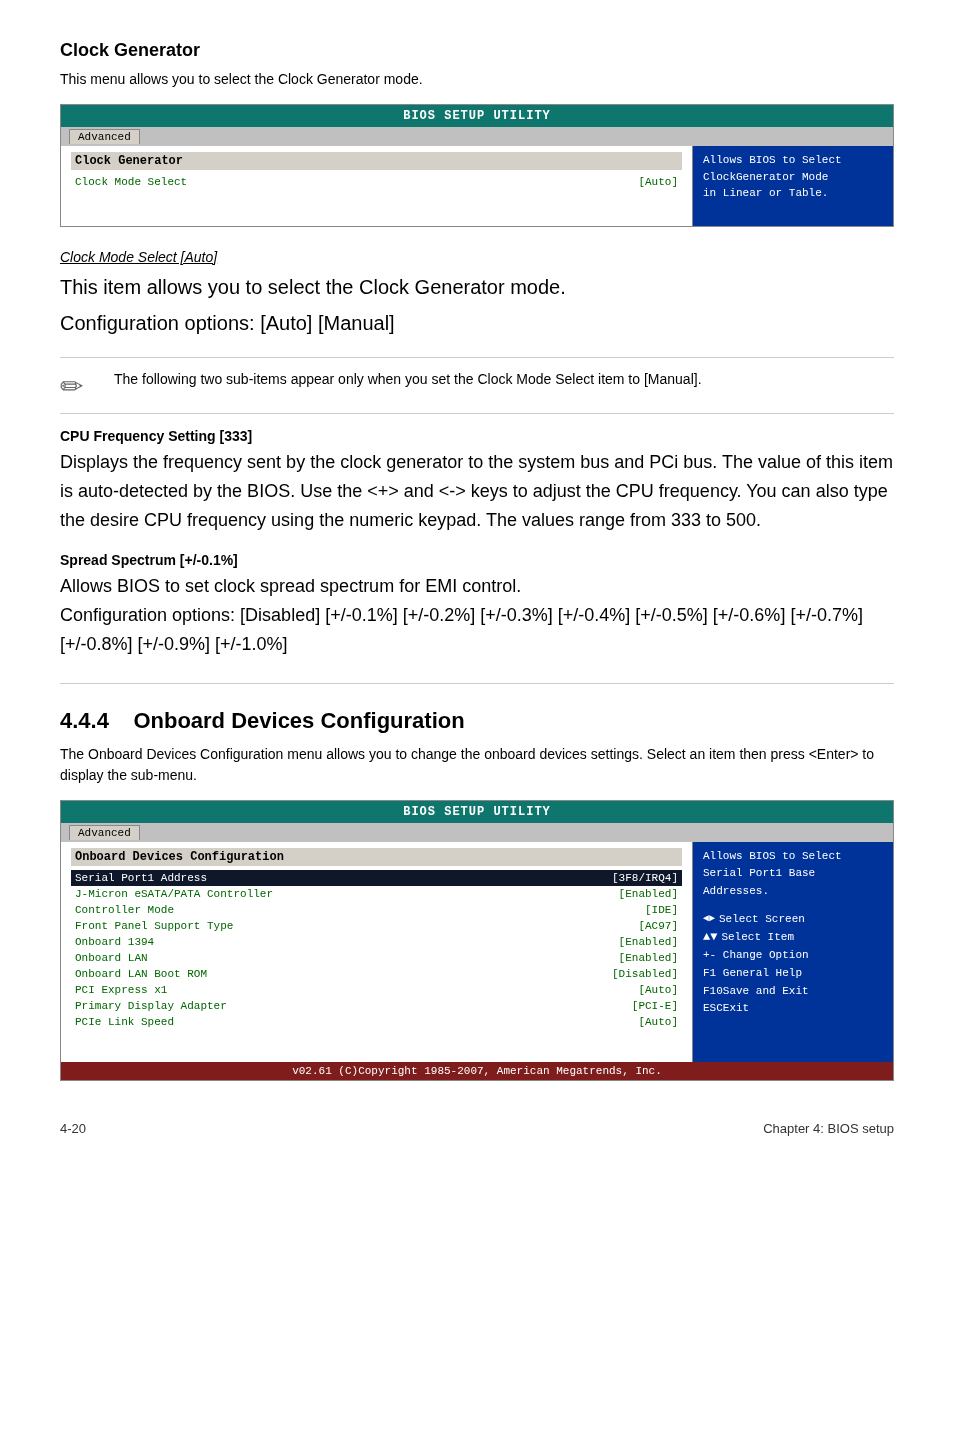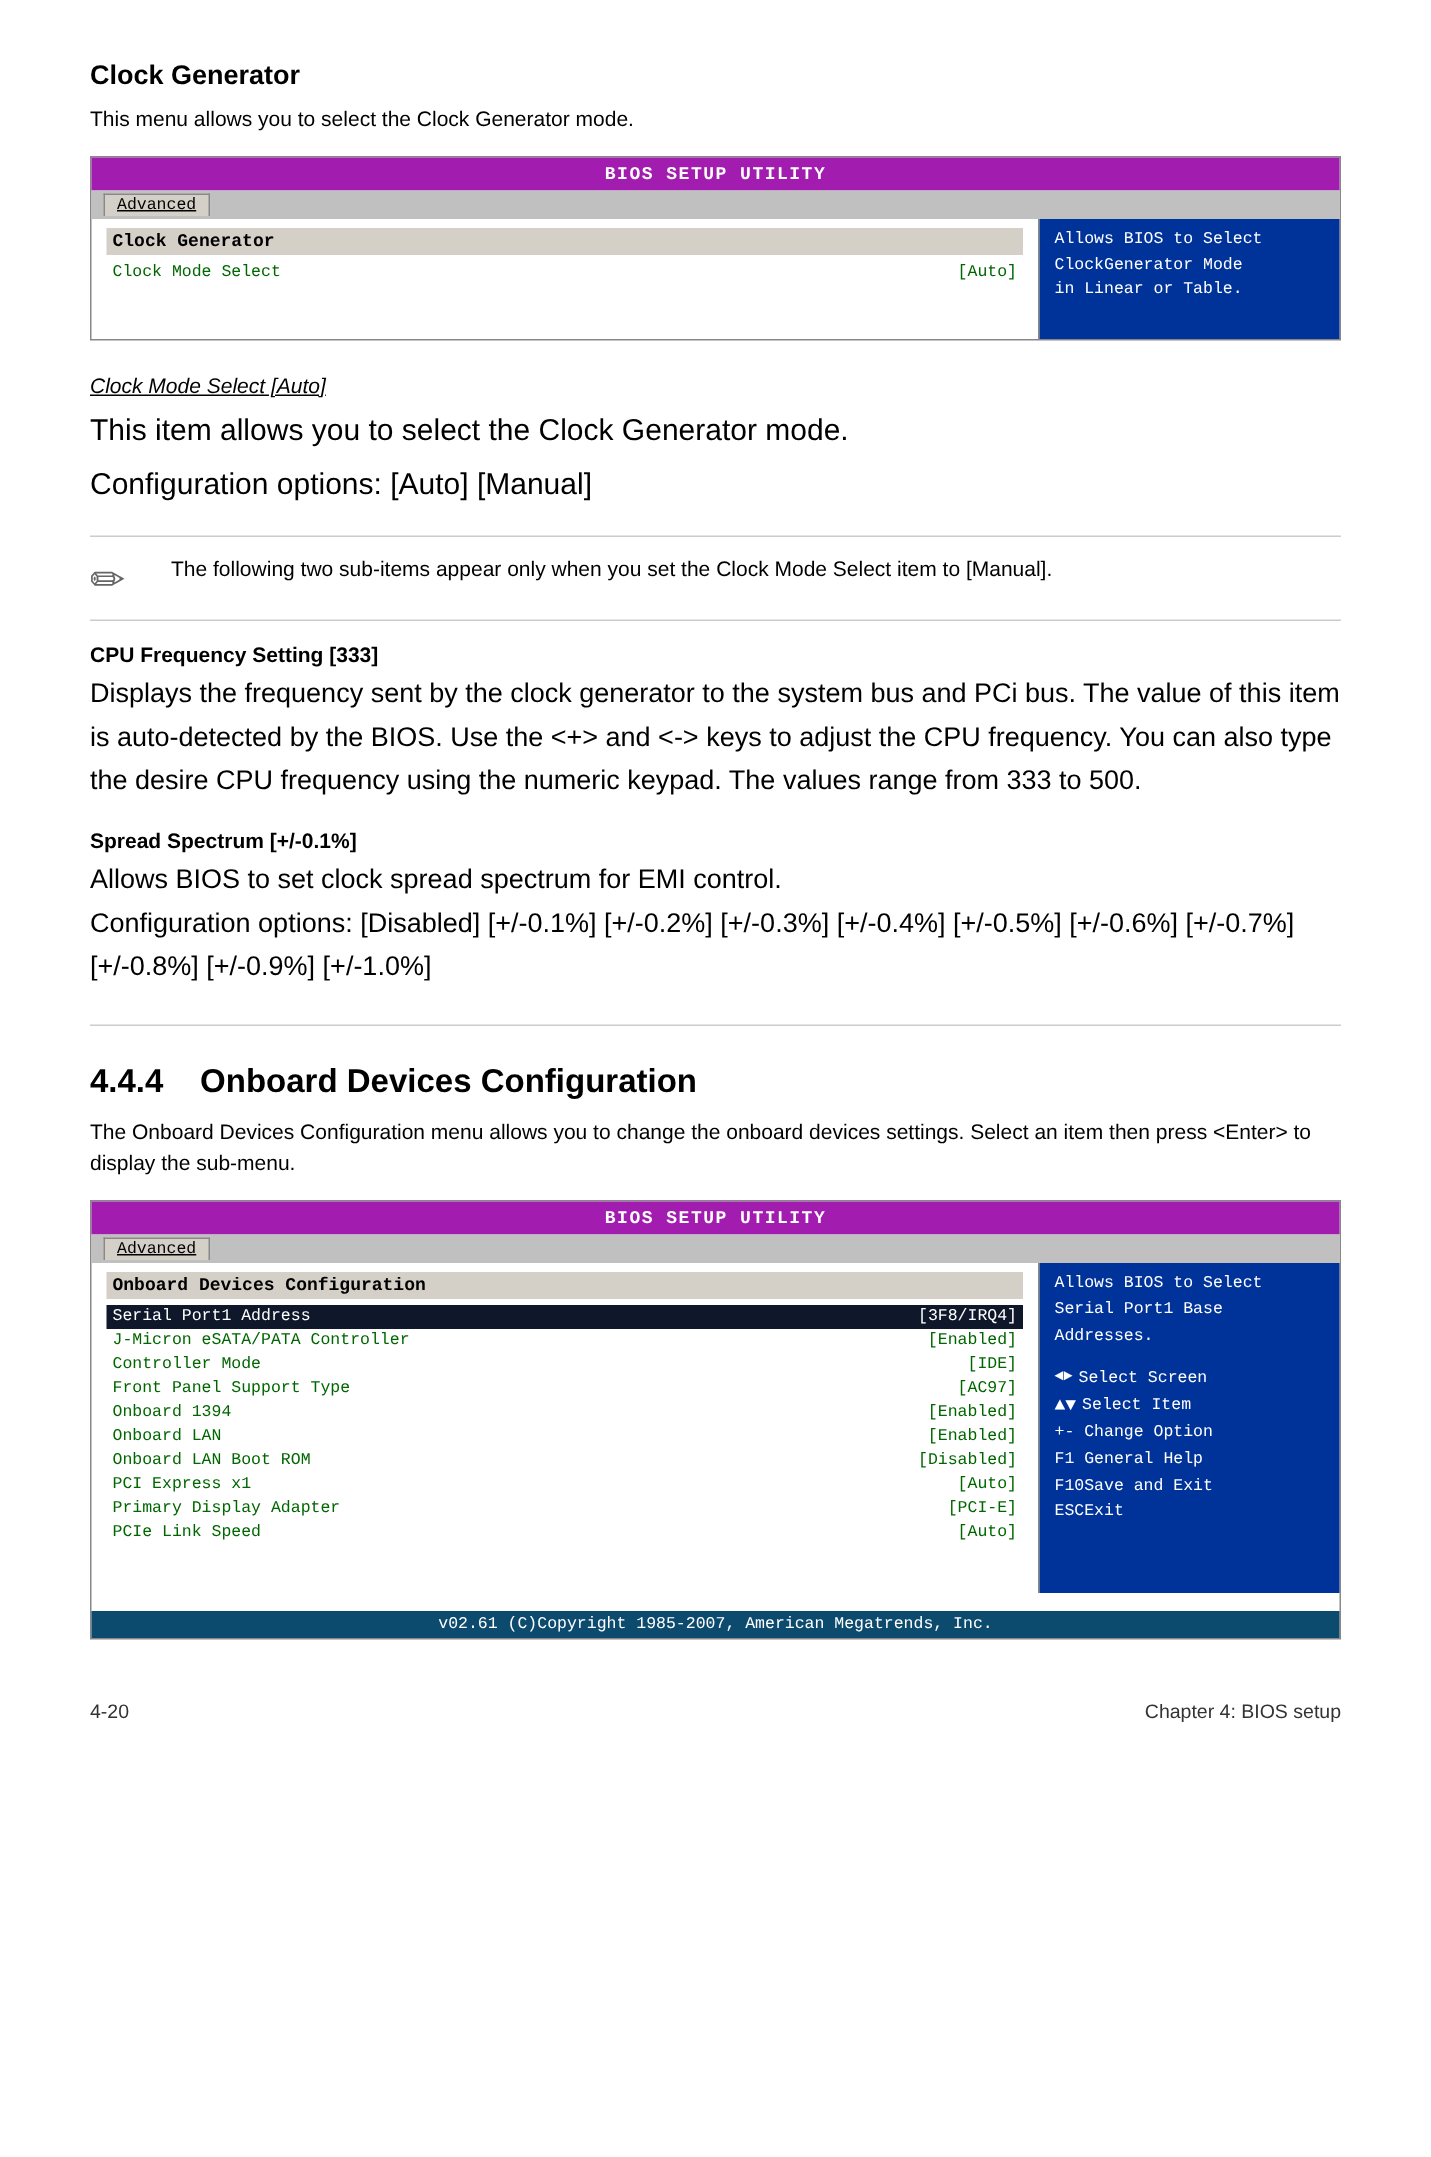--- a/index.html
+++ b/index.html
@@ -30,35 +30,34 @@
       line-height: 1.5;
     }
 
     
     .bios-box {
       border: 1px solid #888;
       margin-bottom: 22px;
       background: #fff;
     }
     .bios-header {
-      background: #a21caf;
+      background: #0f766e;
       color: #fff;
       text-align: center;
       font-family: 'Courier New', monospace;
       font-size: 12px;
       font-weight: bold;
       padding: 4px 0;
       letter-spacing: 1px;
     }
     .bios-tab-row {
       background: #c0c0c0;
       padding: 2px 8px;
       display: flex;
       align-items: flex-start;
-      text-decoration: underline;
     }
     .bios-tab {
       background: #c0c0c0;
       border: 1px solid #888;
       border-bottom: none;
       padding: 1px 8px;
       font-family: 'Courier New', monospace;
       font-size: 11px;
       color: #000;
       background: #d4d0c8;
@@ -190,27 +189,26 @@
     .bios-right-onboard {
       width: 200px;
       background: #003399;
       color: #fff;
       font-family: 'Courier New', monospace;
       font-size: 11px;
       padding: 6px 10px;
       line-height: 1.6;
     }
     .bios-footer-bar {
-      background: #0c4a6e;
+      background: #7f1d1d;
       color: #fff;
       text-align: center;
       font-family: 'Courier New', monospace;
       font-size: 11px;
       padding: 3px 0;
-      margin-top: 12px;
     }
     .nav-hint {
       margin-top: 10px;
     }
     .nav-hint-row {
       display: flex;
       align-items: center;
       font-family: 'Courier New', monospace;
       font-size: 11px;
       color: #fff;

